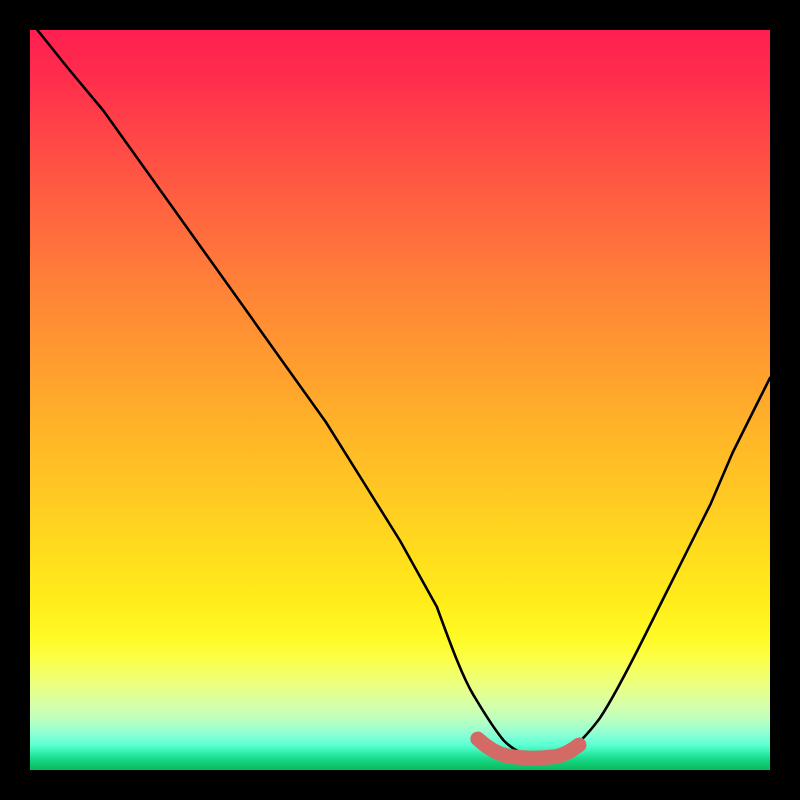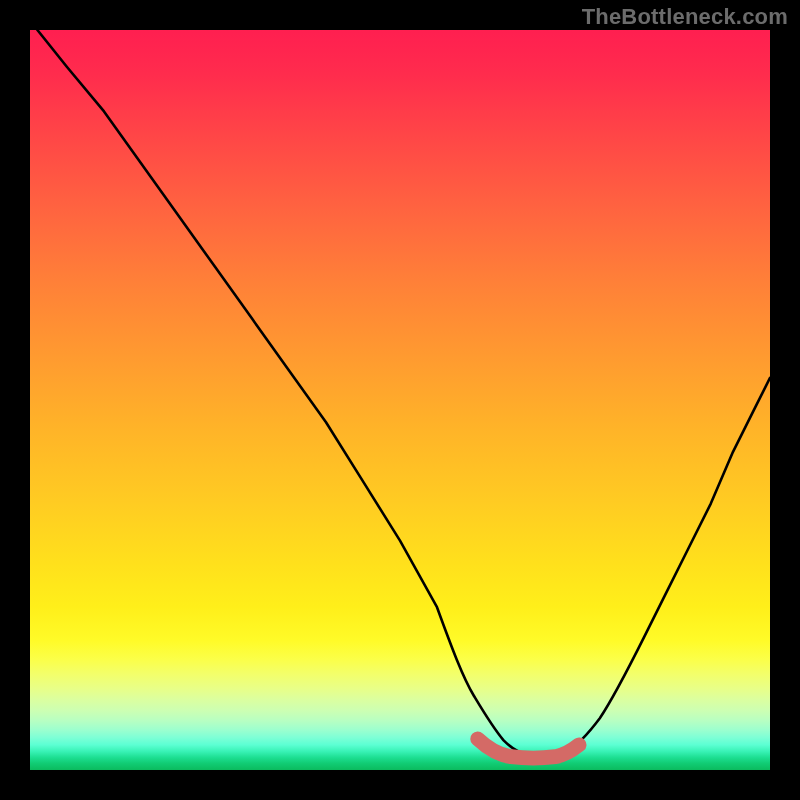--- a/index.html
+++ b/index.html
@@ -73,21 +73,20 @@
     left: 0; top: 0;
     width: 100%;
     height: 100%;
     z-index: 2;
   }
 </style>
 </head>
 <body>
 
 <div class="outer">
-  <div class="watermark">TheBottleneck.com</div>
 
   <div class="plot-area">
     <div class="gradient"></div>
 
     <svg class="curve" viewBox="0 0 100 100" preserveAspectRatio="none">
       <path fill="none" stroke-width="0.35" stroke-linecap="round" stroke-linejoin="round" d="M 1 0
                L 5 5
                L 10 11
                L 15 18
                L 20 25

